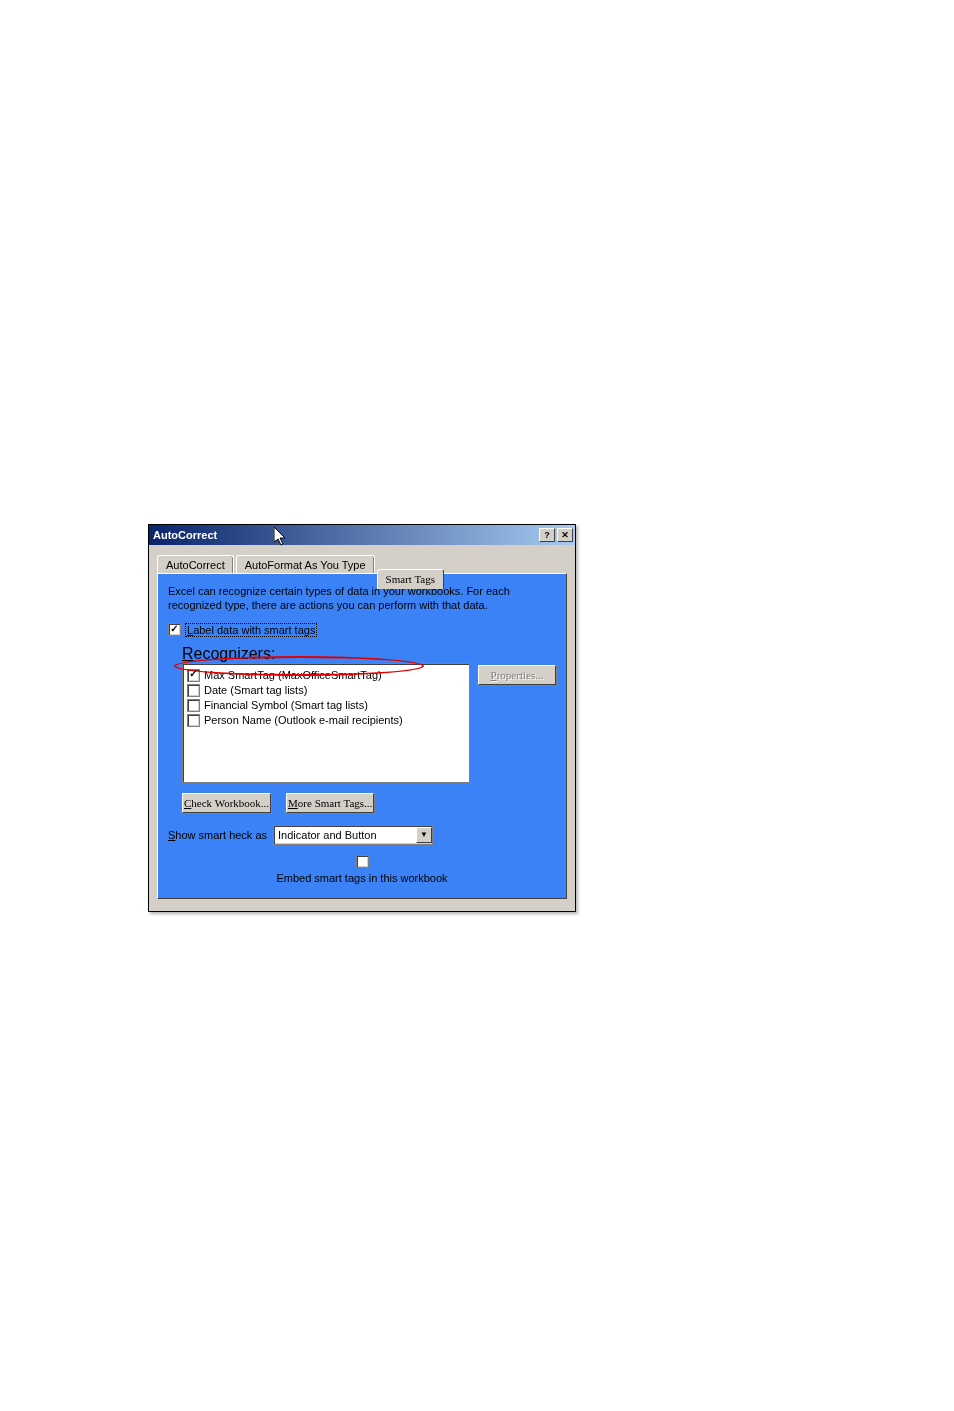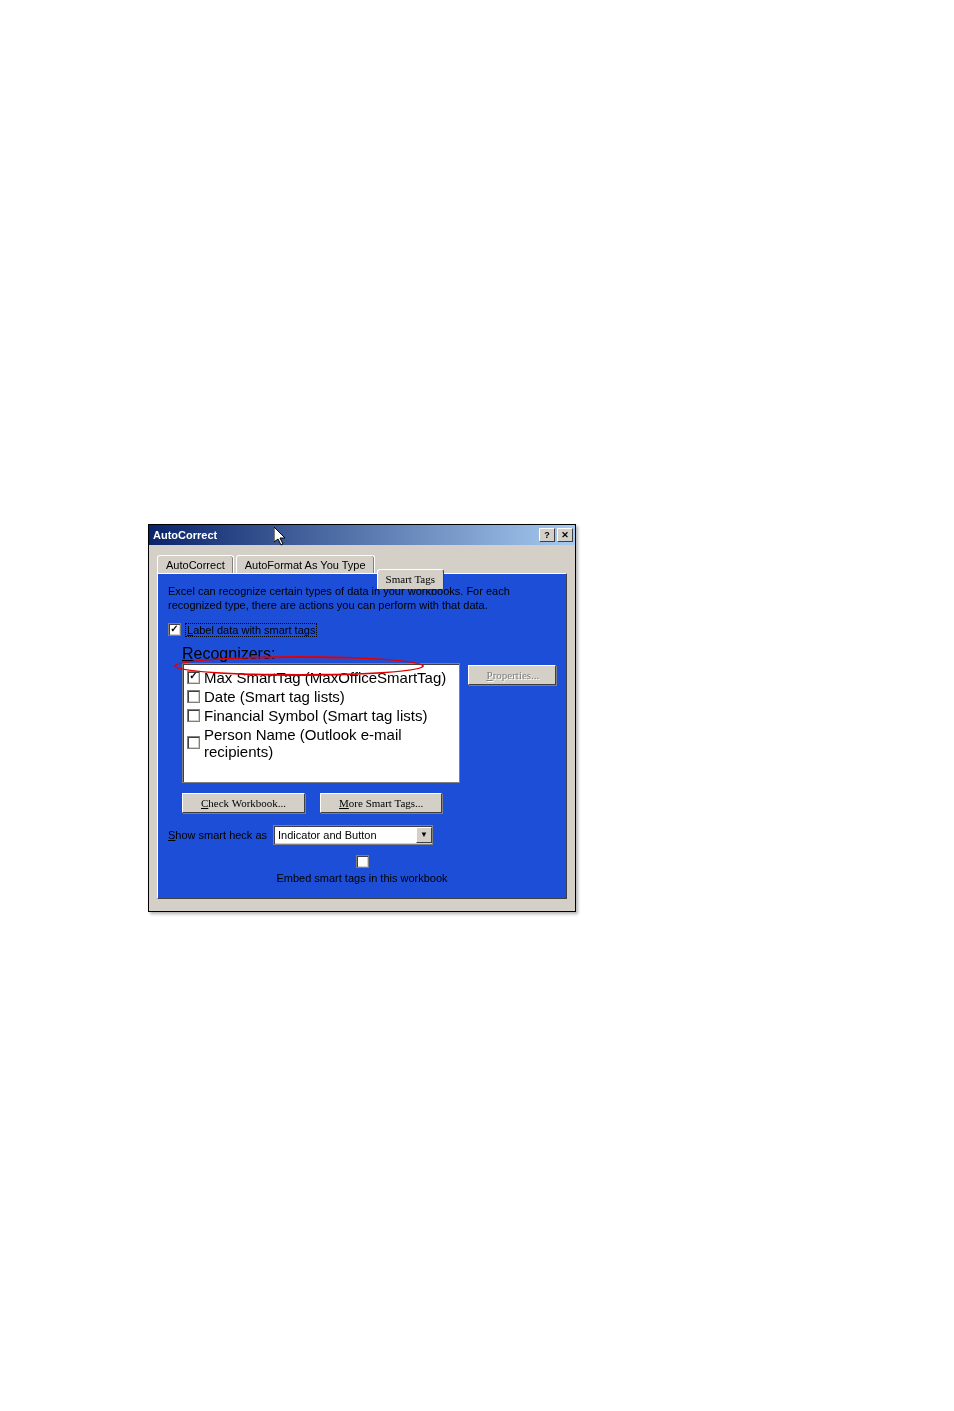--- a/index.html
+++ b/index.html
@@ -86,21 +86,21 @@
       z-index: 2;
       padding-bottom: 4px;
       font-family: Liberation Serif, serif;
     }
     .tab-panel {
       border: 1px solid #fff;
       border-top: 1px solid #fff;
       border-right: 1px solid #404040;
       border-bottom: 1px solid #404040;
       padding: 10px 10px 14px 10px;
-      background: #1d4ed8;
+      background: #3b82f6;
       position: relative;
       z-index: 1;
     }
     .intro-text {
       font-size: 11px;
       line-height: 1.3;
       margin-bottom: 10px;
     }
     .checkbox-row {
       display: flex;
@@ -139,31 +139,31 @@
       height: 120px;
       background: #fff;
       border: 1px solid #808080;
       box-shadow: inset 1px 1px 0 #404040, inset -1px -1px 0 #fff;
       padding: 4px 4px;
     }
     .recognizer-item {
       display: flex;
       align-items: center;
       gap: 4px;
-      font-size: 15px;
+      font-size: 11px;
       padding: 1px 0;
     }
     .red-circle {
       position: absolute;
       border: 2px solid #e00000;
       border-radius: 50% / 50%;
       pointer-events: none;
     }
     .button {
-      padding: 3px 18px;
+      padding: 3px 1px;
       background: #d4d0c8;
       border: 1px solid #fff;
       border-right-color: #404040;
       border-bottom-color: #404040;
       box-shadow: 1px 1px 0 #808080;
       font-size: 11px;
       font-family: Tahoma;
       min-width: 78px;
       text-align: center;
     }

